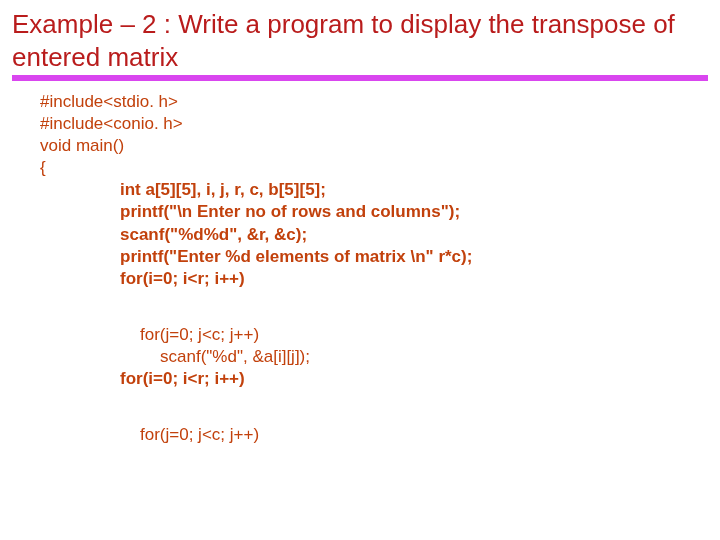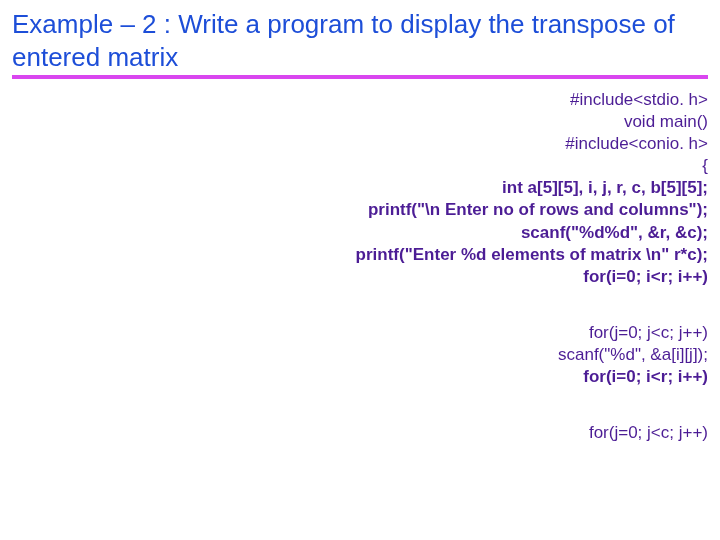--- a/index.html
+++ b/index.html
@@ -9,55 +9,54 @@
     }
     body {
       width: 720px;
       height: 540px;
       background: #ffffff;
       font-family: Arial, sans-serif;
       padding: 8px 12px;
       overflow: hidden;
     }
     .title {
-      color: #1d4ed8;
+      color: #b91c1c;
       font-size: 26px;
       line-height: 1.25;
-      border-bottom: 4px solid #d946ef;
+      border-bottom: 6px solid #d946ef;
       padding-bottom: 2px;
       margin-bottom: 10px;
     }
     .code-block {
-      color: #4c1d95;
+      color: #c2410c;
       font-size: 17px;
       line-height: 1.3;
       padding-left: 28px;
-      text-align: right;
     }
     .indent1 {
       padding-left: 80px;
       font-weight: bold;
     }
     .indent2 {
       padding-left: 100px;
       margin-top: 34px;
     }
     .indent3 {
       padding-left: 120px;
     }
   </style>
 </head>
 <body>
 
 <div class="title">Example – 2 : Write a program to display the transpose of entered matrix</div>
 
 <div class="code-block">
   <div>#include&lt;stdio. h&gt;</div>
+  <div>#include&lt;conio. h&gt;</div>
   <div> void main()</div>
-  <div>#include&lt;conio. h&gt;</div>
   <div>{</div>
   <div class="indent1">int a[5][5], i, j, r, c, b[5][5];</div>
   <div class="indent1">printf("\n Enter no of rows and columns");</div>
   <div class="indent1">scanf("%d%d", &amp;r, &amp;c);</div>
   <div class="indent1">printf("Enter  %d elements of matrix \n" r*c);</div>
   <div class="indent1">for(i=0; i&lt;r; i++)</div>
   <div class="indent2">for(j=0; j&lt;c; j++)</div>
   <div class="indent3">scanf("%d", &amp;a[i][j]);</div>
   <div class="indent1">for(i=0; i&lt;r; i++)</div>
   <div class="indent2">for(j=0; j&lt;c; j++)</div>

